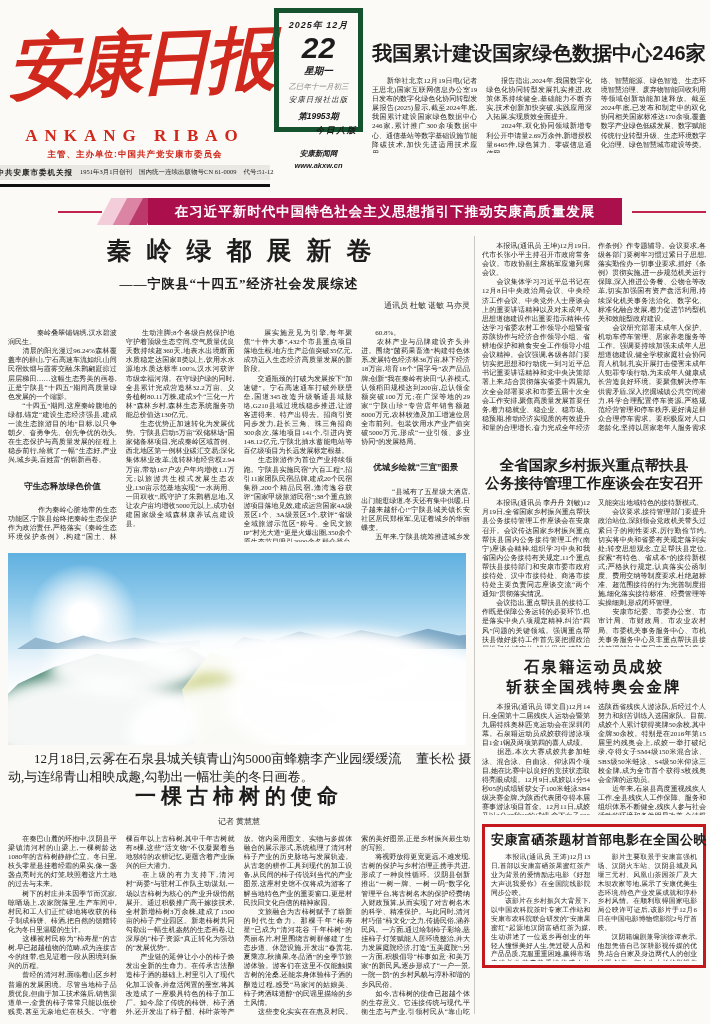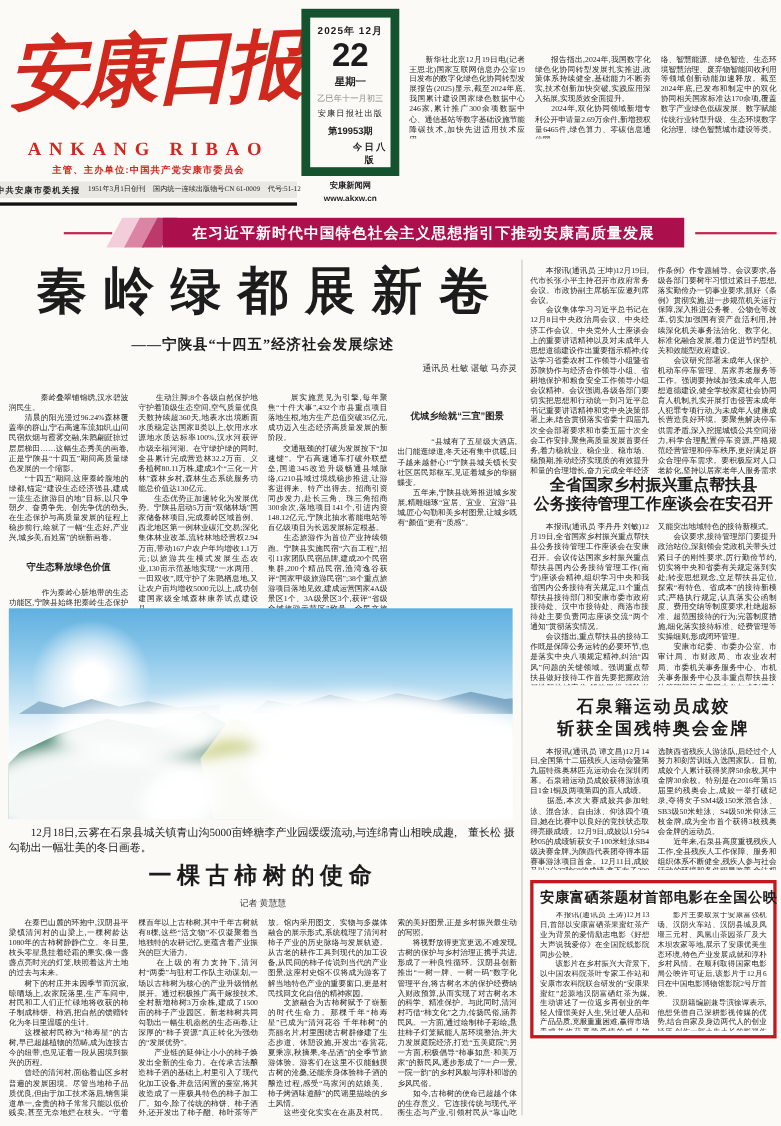--- a/index.html
+++ b/index.html
@@ -30,23 +30,24 @@
   }
   .mast-strip {
     position:absolute; left:0; top:165px; width:270px; height:15px;
     background:#e9e8e3; display:flex; align-items:center; justify-content:center;
     gap:7px; font-size:6.5px; color:#222; white-space:nowrap;
   }
   .mast-strip b { font-size:7.5px; letter-spacing:1px; }
   .mast-rule { position:absolute; left:0; top:184px; width:270px; height:3px; background:#111; }
   
   .datebox {
-    position:absolute; left:274px; top:8px; width:89px; height:152px;
-    border:8px solid #14532d; text-align:center; padding-top:6px;
+    position:absolute; left:274px; top:8px; width:89px; height:124px;
+    border:5px solid #14532d; text-align:center; padding-top:6px;
     font-family:"Liberation Sans",sans-serif;
+    font-style:italic;
   }
   .db-ym { font-size:9px; font-weight:bold; letter-spacing:1px; }
   .db-day { font-size:30px; font-weight:bold; line-height:32px; font-family:"Liberation Sans",sans-serif; }
   .db-week { font-size:9.5px; font-weight:bold; margin-top:1px; }
   .db-lunar { font-size:7.5px; color:#8a8a84; margin-top:4px; font-family:"Liberation Serif",serif;text-align:center; }
   .db-pub { font-size:7.5px; margin-top:3px; letter-spacing:1px; font-family:"Liberation Serif",serif; }
   .db-issue { font-size:8.5px; font-weight:bold; margin-top:6px; }
   .db-pages { font-size:8.5px; font-weight:bold; margin-top:2px; letter-spacing:2px;padding-left:36px; }
   .db-site { font-size:7.5px; font-weight:bold; margin-top:12px; }
   .db-url { font-size:7.5px; font-weight:bold; margin-top:2px; }
@@ -72,21 +73,21 @@
     font-family:"Liberation Sans",sans-serif; font-weight:bold; font-size:13.5px;
     letter-spacing:1px; white-space:nowrap;
   }
   .stripe { position:absolute; top:198px; width:18px; height:27px; transform:skewX(-28deg); }
   .s1 { left:104px; background:#f3cdd9; }
   .s2 { left:120px; background:#dc84a4; }
   .s3 { left:136px; background:#bb3a6b; }
   
   .main-art { position:absolute; left:8px; top:234px; width:462px; }
   .main-art h1 {
-    font-family:"Liberation Sans",sans-serif; font-size:46px; font-weight:bold;
+    font-family:"Liberation Sans",sans-serif; font-size:25px; font-weight:bold;
     text-align:center; letter-spacing:15px; white-space:nowrap; padding-left:15px;
   }
   .main-art .sub { text-align:center; font-size:13px; margin-top:8px; font-weight:bold; letter-spacing:1px; }
   .main-art .byline { text-align:right; font-size:8px; margin-top:7px; color:#333; }
   .main-art .cols { display:flex; gap:9px; margin-top:9px; height:222px; overflow:hidden; }
   .subhead {
     font-family:"Liberation Sans",sans-serif; font-weight:bold; font-size:8.5px;
     text-align:center; margin:6px 0 5px 0;
   }
   
@@ -118,32 +119,32 @@
     background:linear-gradient(155deg,#cfd06a 0%,#a8b653 40%,#7c9a45 100%);
     clip-path:polygon(18% 0,60% 18%,100% 70%,72% 100%,8% 100%,0 40%);
   }
   .photo .cloud { position:absolute; background:#fff; border-radius:50%; filter:blur(7px); opacity:.95; }
   .c1 { left:-30px; bottom:-25px; width:220px; height:95px; }
   .c2 { left:120px; bottom:-35px; width:240px; height:100px; }
   .c3 { right:-40px; bottom:-20px; width:280px; height:130px; }
   .c4 { right:40px; bottom:45px; width:200px; height:70px; opacity:.9; }
   .c5 { left:40px; bottom:50px; width:150px; height:55px; opacity:.85; }
   .c6 { right:150px; top:78px; width:180px; height:45px; opacity:.75; }
-  .caption-row { position:absolute; left:8px; top:750px; width:460px; display:flex; font-size:10px; color:#222; }
+  .caption-row { position:absolute; left:8px; top:750px; width:460px; display:flex; font-size:13px; color:#222; }
   .caption-row .cap { flex:1; }
   .caption-row .credit { width:52px; text-align:right; white-space:nowrap; }
   
   .vline { position:absolute; left:474px; top:236px; width:1px; height:778px; background:#c9c7c0; }
   .rcol { position:absolute; left:482px; top:234px; width:224px; }
   .r-art h2 {
     font-family:"Liberation Sans",sans-serif; font-weight:bold; text-align:center; line-height:1.25;
   }
   .gov h2 { font-size:17px; letter-spacing:1px; }
   .gov .cols { display:flex; gap:8px; margin-top:8px; height:190px; overflow:hidden; }
-  .recep { margin-top:0; }
+  .recep { margin-top:24px; }
   .recep h2 { font-size:14.5px; }
   .recep .cols { display:flex; gap:8px; margin-top:7px; height:148px; overflow:hidden; }
   .athl { margin-top:10px; }
   .athl h2 { font-size:15.5px; letter-spacing:2px; }
   .athl .cols { display:flex; gap:8px; margin-top:7px; height:112px; overflow:hidden; }
   .redbox {
     margin-top:9px; border:3.5px solid #c2181e; padding:5px 6px 4px 6px; background:#fefdfb;
   }
   .redbox h2 { font-size:13px; letter-spacing:0.5px; white-space:nowrap; }
   .redbox .cols { display:flex; gap:7px; margin-top:5px; height:108px; overflow:hidden; }
@@ -179,20 +180,21 @@
     <div class="db-week">星期一</div>
     <div class="db-lunar">乙巳年十一月初三</div>
     <div class="db-pub">安康日报社出版</div>
     <div class="db-issue">第19953期</div>
     <div class="db-pages">今日八版</div>
     <div class="db-site">安康新闻网</div>
     <div class="db-url">www.akxw.cn</div>
   </div>
 
   <div class="top-art">
+    <h1>我国累计建设国家绿色数据中心246家</h1>
     <div class="cols">
       <div class="bt">　　新华社北京12月19日电(记者王思北)国家互联网信息办公室19日发布的数字化绿色化协同转型发展报告(2025)显示,截至2024年底,我国累计建设国家绿色数据中心246家,累计推广300余项数据中心、通信基站等数字基础设施节能降碳技术,加快先进适用技术应用。</div>
       <div class="bt">　　报告指出,2024年,我国数字化绿色化协同转型发展扎实推进,政策体系持续健全,基础能力不断夯实,技术创新加快突破,实践应用深入拓展,实现质效全面提升。
 　　2024年,双化协同领域新增专利公开申请量2.69万余件,新增授权量6465件,绿色算力、零碳信息通信网</div>
       <div class="bt">络、智慧能源、绿色智造、生态环境智慧治理、废弃物智能回收利用等领域创新动能加速释放。截至2024年底,已发布和制定中的双化协同相关国家标准达170余项,覆盖数字产业绿色低碳发展、数字赋能传统行业转型升级、生态环境数字化治理、绿色智慧城市建设等类。</div>
     </div>
   </div>
 
   <div class="banner-line-l"></div>
   <div class="stripe s1"></div>
@@ -219,20 +221,22 @@
 　　生态优势正加速转化为发展优势。宁陕县启动5万亩“双储林场”国家储备林项目,完成秦岭区域首例、西北地区第一例林业碳汇交易;深化集体林业改革,流转林地经营权2.94万亩,带动167户农户年均增收1.1万元;以旅游共生模式发展生态农业,130亩示范基地实现“一水两用、一田双收”,既守护了朱鹮栖息地,又让农户亩均增收5000元以上,成功创建国家级全域森林康养试点建设县。</span>
         
         
       </div>
       <div class="bt">
         <span>展实施意见为引擎,每年聚焦“十件大事”,432个市县重点项目落地生根,地方生产总值突破35亿元,成功迈入生态经济高质量发展的新阶段。
 　　交通瓶颈的打破为发展按下“加速键”。宁石高速通车打破外联壁垒,国道345改造升级畅通县域脉络,G210县域过境线稳步推进,让游客进得来、特产出得去。招商引资同步发力,赴长三角、珠三角招商300余次,落地项目141个,引进内资148.12亿元,宁陕北抽水蓄能电站等百亿级项目为长远发展标定根基。
 　　生态旅游作为首位产业持续领跑。宁陕县实施民宿“六百工程”,招引11家团队民宿品牌,建成20个民宿集群,200个精品民宿,渔湾逸谷获评“国家甲级旅游民宿”;38个重点旅游项目落地见效,建成运营国家4A级景区1个、3A级景区3个,获评“省级全域旅游示范区”称号。全民文旅IP“村光大道”更是火爆出圈,350余个原生态节目吸引2000余名群众登台,全网话题曝光量超12亿次,5次登上央视,直播带动旅游接待量同比增长40%,核心访区夏季餐饮消费超3000万元,农产品线上销售额达4500万元,全县累计接待游客314.81万人次,实现旅游花费15.17亿元,同比增长74.16%、</span>
       </div>
       <div class="bt">
+        <span>60.8%。
+　　农林产业与品牌建设齐头并进。围绕“菌药果畜渔”构建特色体系,发展特色经济林36万亩,林下经济18万亩,培育18个“国字号”农产品品牌;创新“我在秦岭有块田”认养模式,认领稻田规模达到200亩,总认领金额突破100万元;在广深等地的29家“宁陕山珍”专营店年销售额超8000万元,农林牧渔及加工增速位居全市前列。包装饮用水产业产值突破5000万元,形成“一业引领、多业协同”的发展格局。</span>
         <div class="subhead">优城乡绘就“三宜”图景</div>
         <span>　　“县城有了五星级大酒店,出门能逛绿道,冬天还有集中供暖,日子越来越舒心!”宁陕县城关镇长安社区居民郑枢军,见证着城乡的华丽蝶变。
 　　五年来,宁陕县统筹推进城乡发展,精雕细琢“宜居、宜业、宜游”县城,匠心勾勒和美乡村图景,让城乡既有“颜值”更有“质感”。</span>
         
         
       </div>
     </div>
   </div>
 
   <div class="photo">

